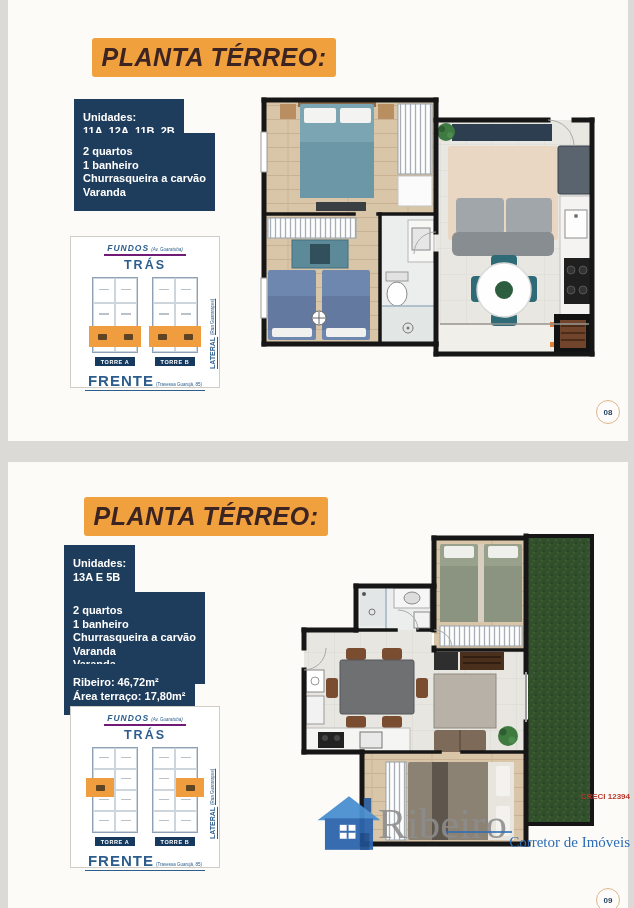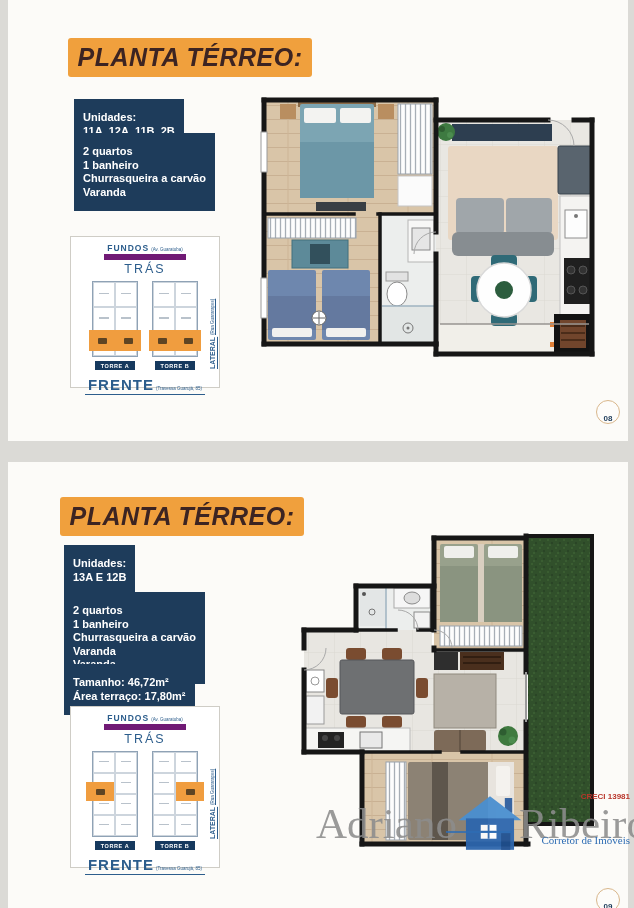--- a/index.html
+++ b/index.html
@@ -7,44 +7,44 @@
     width:634px;height:908px;position:relative;overflow:hidden;
     background:#dbdad6;
     font-family:"Liberation Sans", sans-serif;
   }
   .panel{position:absolute;left:8px;width:620px;background:#fcfbf8;}
   #panel1{top:0;height:441px;}
   #panel2{top:462px;height:446px;}
 
   .banner{
     position:absolute;background:#f0a03d;border-radius:3px;
-    display:flex;align-items:center;justify-content:center;
+    display:flex;align-items:center;justify-content:center;margin-left:24px;
   }
   .banner-text{
     font-size:25px;font-weight:bold;font-style:italic;
     color:#3c2422;letter-spacing:.5px;white-space:nowrap;
   }
 
   .infobox{
     position:absolute;background:#1e3c5b;color:#ffffff;
     font-weight:bold;font-size:11px;line-height:13.5px;
     padding:12px 9px;display:inline-block;white-space:nowrap;
   }
 
   
   .sitemap{
     position:absolute;background:#ffffff;border:1px solid #cfcdc6;
     width:148px;display:flex;flex-direction:column;align-items:center;
     color:#2c5d8c;
   }
   .smap-fundos{margin-top:6px;display:flex;gap:2px;align-items:baseline;
-    border-bottom:6px solid #701a75;padding:0 3px 1px;}
+    border-bottom:2px solid #701a75;padding:0 3px 1px;font-style:italic;}
   .smap-main{font-size:8.5px;font-weight:bold;letter-spacing:1px;}
   .smap-street{font-size:4.5px;font-weight:normal;letter-spacing:0;}
-  .smap-tras{font-size:12.5px;font-weight:normal;letter-spacing:2px;margin-top:2px;}
+  .smap-tras{font-size:12.5px;font-weight:bold;letter-spacing:2px;margin-top:2px;}
   .towers{display:flex;gap:14px;margin-top:5px;}
   .tower-col{display:flex;flex-direction:column;align-items:center;}
   .tower{
     width:44px;position:relative;background:#fff;
     border:1.2px solid #8fa2b5;display:grid;grid-template-columns:1fr 1fr;
   }
   .tower.rows3{height:74px;}
   .tower.rows4{height:84px;}
   .cell{border:.6px solid #cdd5dd;position:relative;}
   .cell::after{content:"";position:absolute;left:25%;top:42%;width:50%;height:1.5px;background:#b9c2cb;}
@@ -69,32 +69,32 @@
   }
   .smap-frente{margin-top:6px;display:flex;gap:2px;align-items:baseline;
     border-bottom:1px solid #2c5d8c;padding:0 3px 1px;}
   .smap-frente .smap-main{font-size:15px;}
 
   .plan{position:absolute;}
 
   
   .pagenum{
     position:absolute;width:22px;height:22px;border:1.4px solid #d9b78c;border-radius:50%;
-    background:#fdfcfa;display:flex;align-items:flex-end;justify-content:center;
+    background:#fdfcfa;display:flex;align-items:center;justify-content:center;
     font-size:8px;font-weight:bold;color:#1e3c5b;
   }
 
   
   .watermark{position:absolute;left:308px;top:320px;width:314px;height:80px;pointer-events:none;z-index:5;}
   .wm-row{position:absolute;top:10px;left:0;display:flex;align-items:center;}
   .wm-text{font-family:"Liberation Serif", serif;font-size:43px;color:#8d8d8d;opacity:.88;line-height:1;}
   .wm-house{margin:0 -8px 0 -4px;opacity:.95;}
   .wm-creci{position:absolute;top:10px;right:0;font-size:8px;font-weight:bold;color:#b9362b;}
   .wm-tagline{position:absolute;top:52px;right:0;font-family:"Liberation Serif", serif;
-    font-size:11px;color:#2e6db4;}
+    font-size:15px;color:#2e6db4;}
   .wm-line{position:absolute;top:49px;right:118px;width:66px;height:2px;background:#2e6db4;opacity:.8;}
 </style>
 </head>
 <body>
 
 <div class="panel" id="panel1">
 
   <div class="banner" style="left:60px;top:38px;width:244px;height:39px">
     <span class="banner-text">PLANTA TÉRREO:</span>
   </div>
@@ -306,33 +306,33 @@
 </div>
 
 <div class="panel" id="panel2">
 
   <div class="banner" style="left:52px;top:35px;width:244px;height:39px">
     <span class="banner-text">PLANTA TÉRREO:</span>
   </div>
 
   <div class="infobox" style="left:56px;top:83px">
     <div>Unidades:</div>
-    <div>13A E 12B</div>
+    <div>13A E 5B</div>
   </div>
 
   <div class="infobox" style="left:56px;top:130px">
     <div>2 quartos</div>
     <div>1 banheiro</div>
     <div>Churrasqueira a carvão</div>
     <div>Varanda</div>
     <div>Varanda</div>
   </div>
 
   <div class="infobox" style="left:56px;top:202px">
-    <div>Tamanho: 46,72m²</div>
+    <div>Ribeiro: 46,72m²</div>
     <div>Área terraço:  17,80m²</div>
   </div>
 
   <div class="sitemap" style="left:62px;top:244px;height:160px">
     <div class="smap-fundos">
       <span class="smap-main">FUNDOS</span>
       <span class="smap-street">(Av. Guaratuba)</span>
     </div>
     <div class="smap-tras">TRÁS</div>
     <div class="towers">
@@ -510,32 +510,31 @@
         <path d="M180,230 H244"></path>
     </g>
     <line x1="244" y1="150" x2="244" y2="200" stroke="#9a9a9a" stroke-width="2"></line>
     <path d="M22,148 A22,22 0 0 0 44,126" stroke="#a9a9a9" stroke-width="1" fill="none"></path>
     <path d="M136,108 A20,20 0 0 0 116,88" stroke="#a9a9a9" stroke-width="1" fill="none"></path>
     <path d="M152,108 A18,18 0 0 1 170,126" stroke="#a9a9a9" stroke-width="1" fill="none"></path>
   </svg>
 
   <div class="watermark">
     <div class="wm-row">
-      <span class="wm-text">Adriano</span>
       <svg class="wm-house" width="74" height="62" viewBox="0 0 80 66">
         <rect x="56" y="6" width="8" height="16" fill="#2f5f9e"></rect>
         <polygon points="6,30 40,4 74,30" fill="#4a8fd0"></polygon>
         <rect x="14" y="28" width="52" height="34" fill="#2d66ad"></rect>
         <rect x="30" y="35" width="17" height="15" fill="#ffffff"></rect>
         <path d="M38.5,35 V50 M30,42.5 H47" stroke="#2d66ad" stroke-width="2"></path>
         <rect x="52" y="44" width="10" height="18" fill="#1f4f8f"></rect>
       </svg>
       <span class="wm-text">Ribeiro</span>
     </div>
-    <span class="wm-creci">CRECI 13981</span>
+    <span class="wm-creci">CRECI 12394</span>
     <span class="wm-line"></span>
     <span class="wm-tagline">Corretor de Imóveis</span>
   </div>
 
   <div class="pagenum" style="left:588px;top:426px">
     <span>09</span>
   </div>
 </div>
 
 </body></html>

